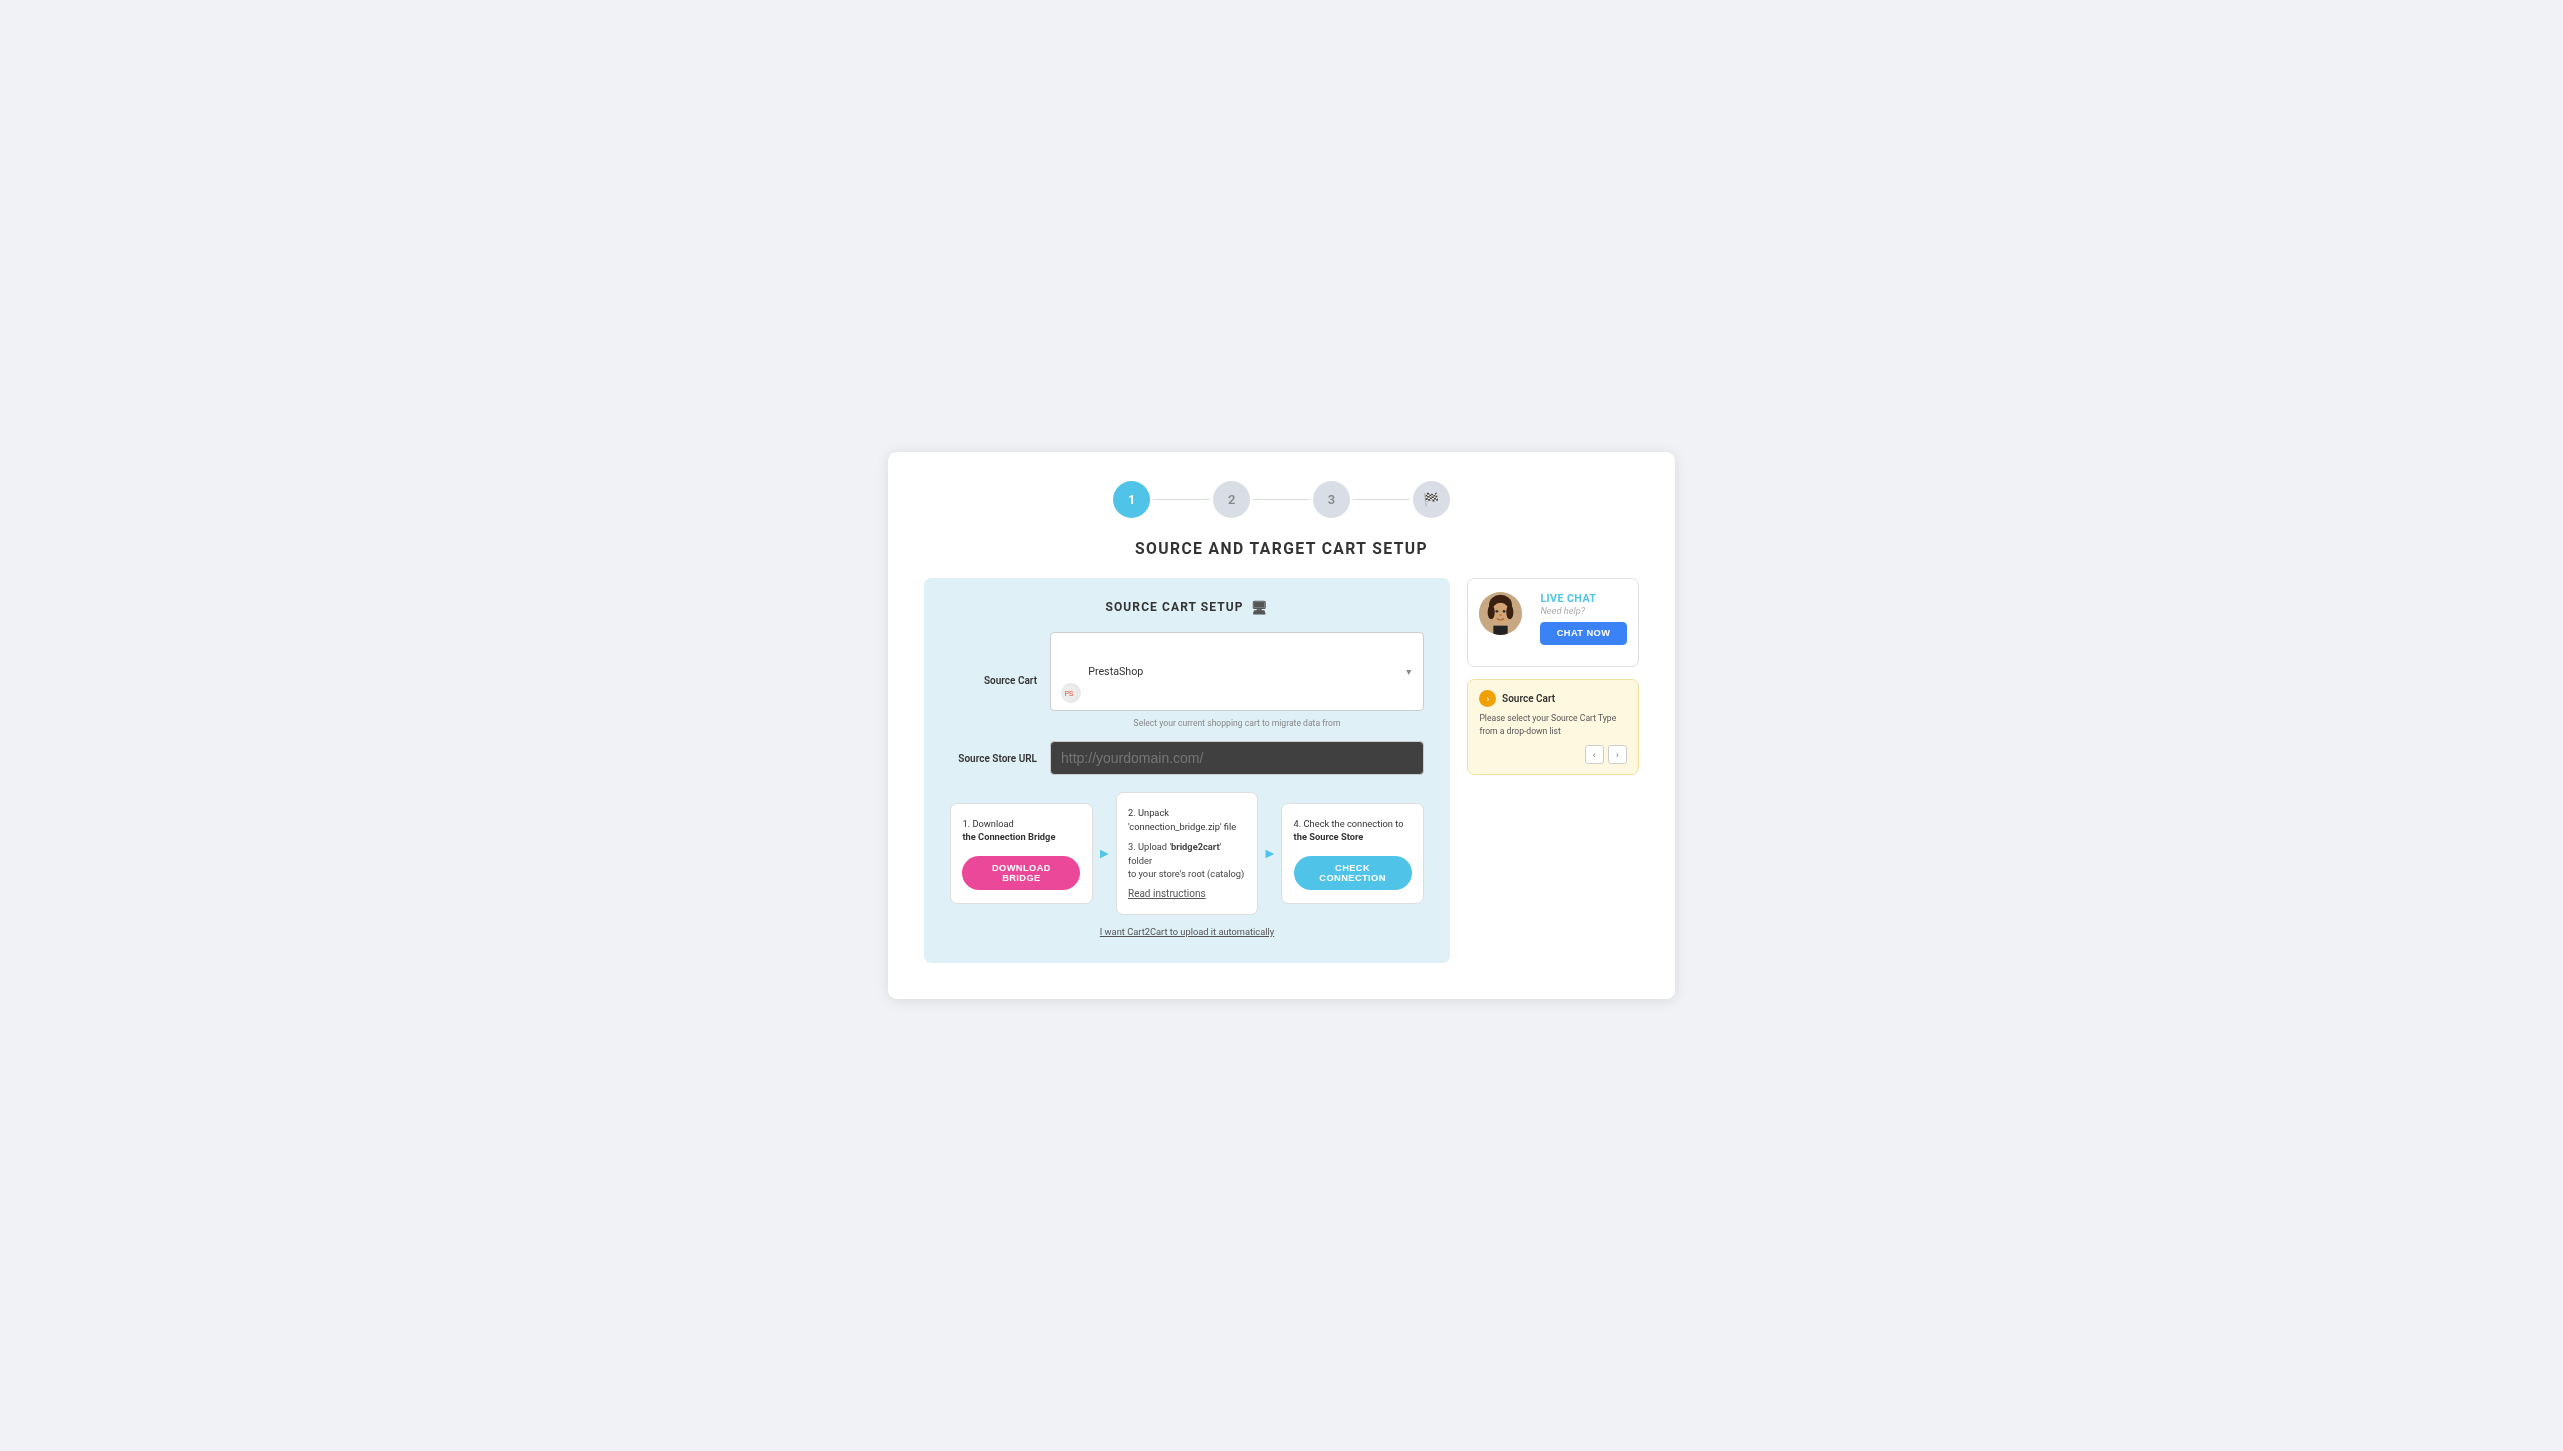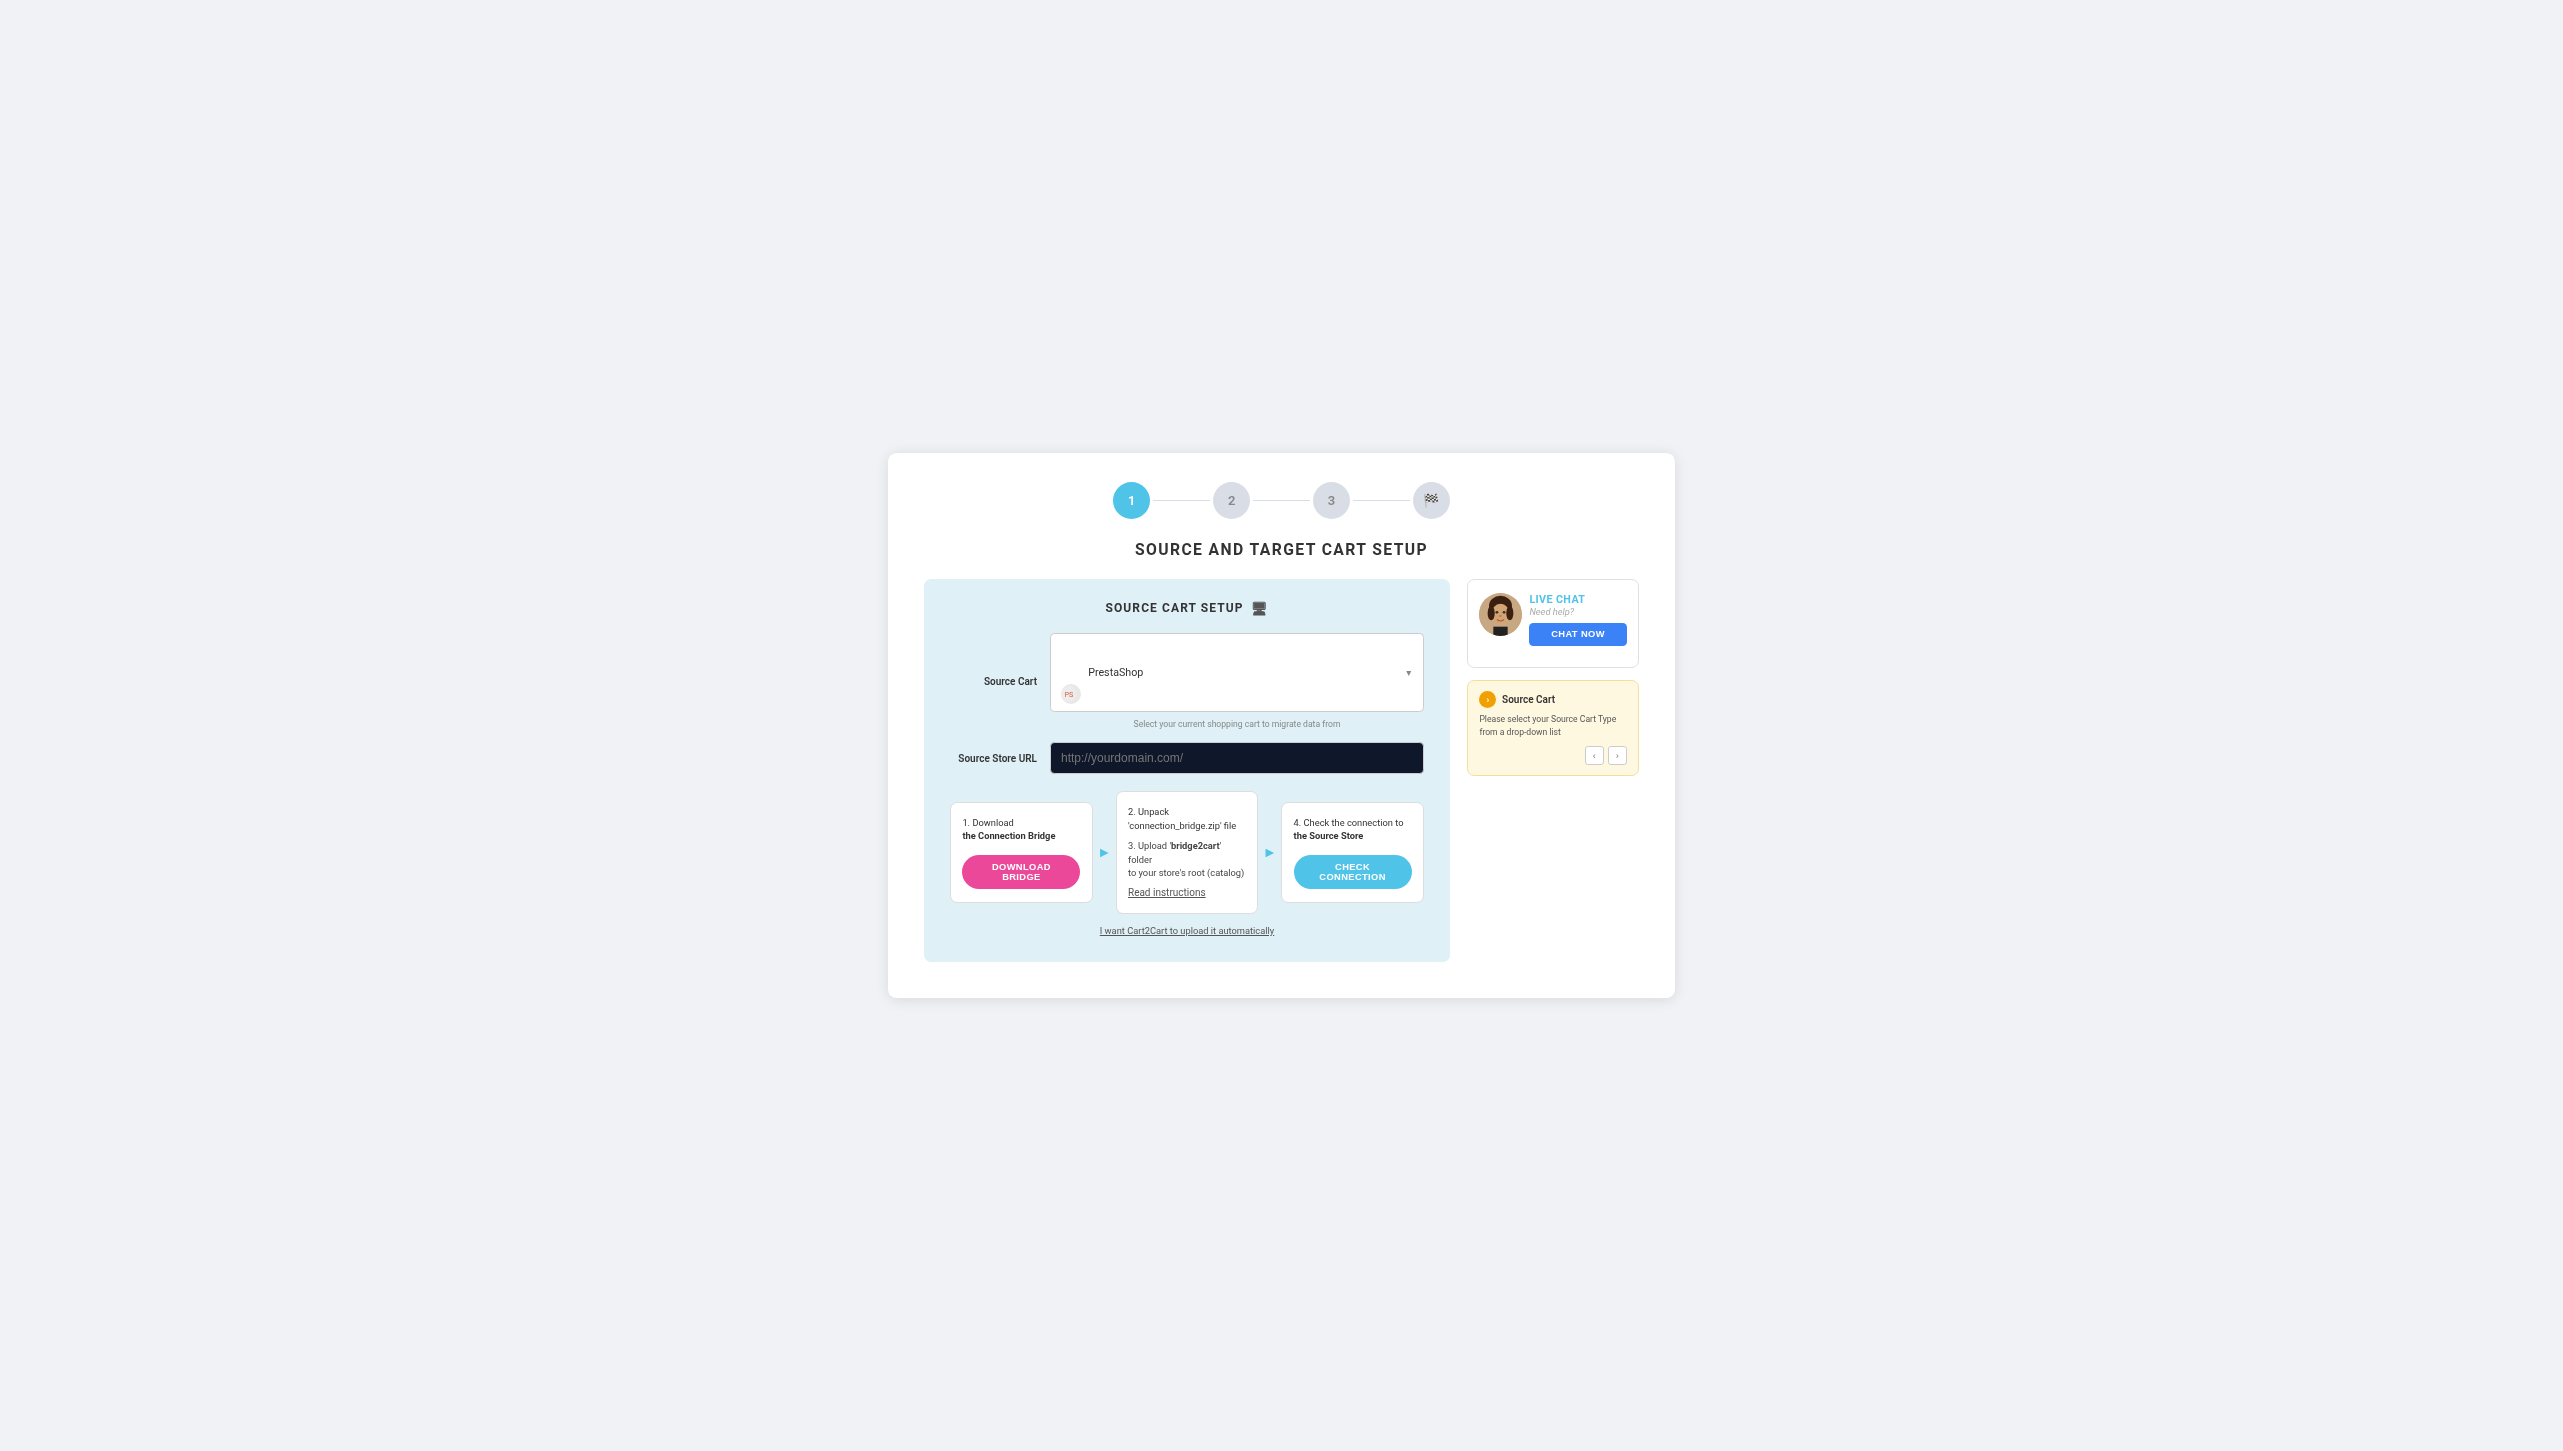--- a/index.html
+++ b/index.html
@@ -157,23 +157,23 @@
       color: #888;
       margin-top: 7px;
       text-align: center;
     }
 
     
     .url-input {
       width: 100%;
       border: 0.7px solid #ccc;
       border-radius: 4.3px;
-      background: #0f172a;
+      background: #404040;
       padding: 7.9px 10px;
-      font-size: 12px;
+      font-size: 14px;
       color: #aaa;
       outline: none;
     }
 
     
     .steps-cards {
       display: flex;
       align-items: center;
       gap: 0;
       margin-top: 17px;
@@ -256,21 +256,21 @@
     .chat-box {
       background: #fff;
       border: 0.7px solid #e0e0e0;
       border-radius: 7.2px;
       padding: 13px 11.4px 11.4px;
       margin-bottom: 11.4px;
     }
     .chat-header {
       display: flex;
       align-items: flex-start;
-      gap: 7px;
+      gap: 18px;
       margin-bottom: 10px;
     }
     .avatar {
       width: 43px;
       height: 43px;
       border-radius: 50%;
       background: #c8a882;
       overflow: hidden;
       flex-shrink: 0;
       display: flex;

